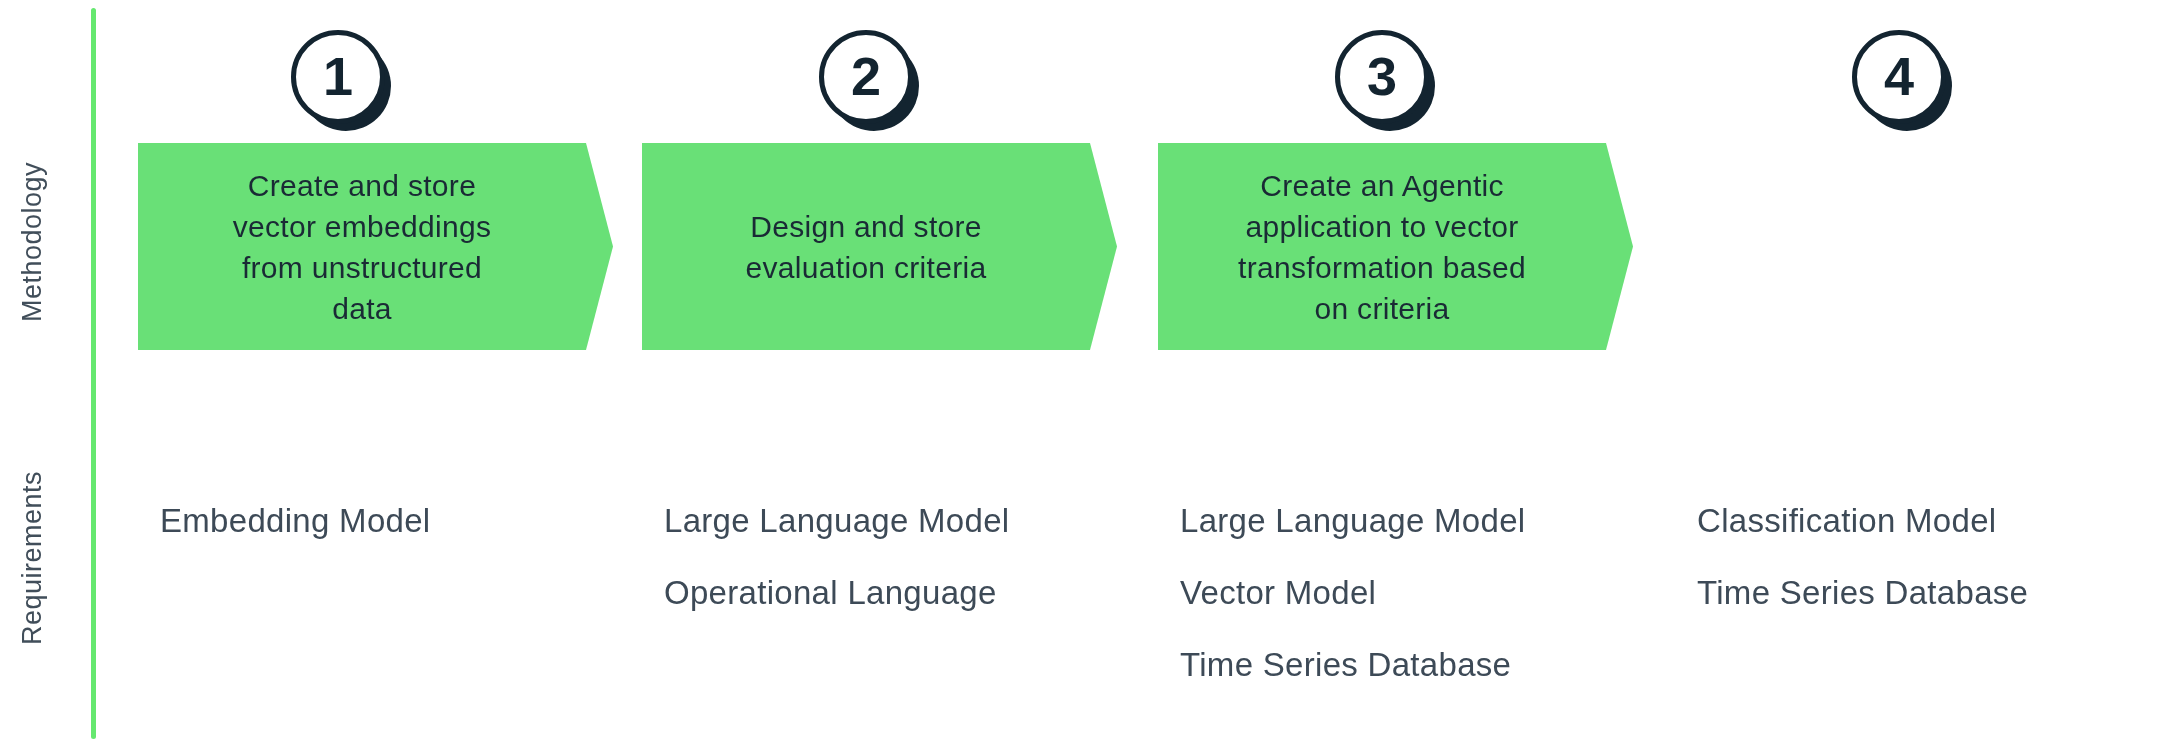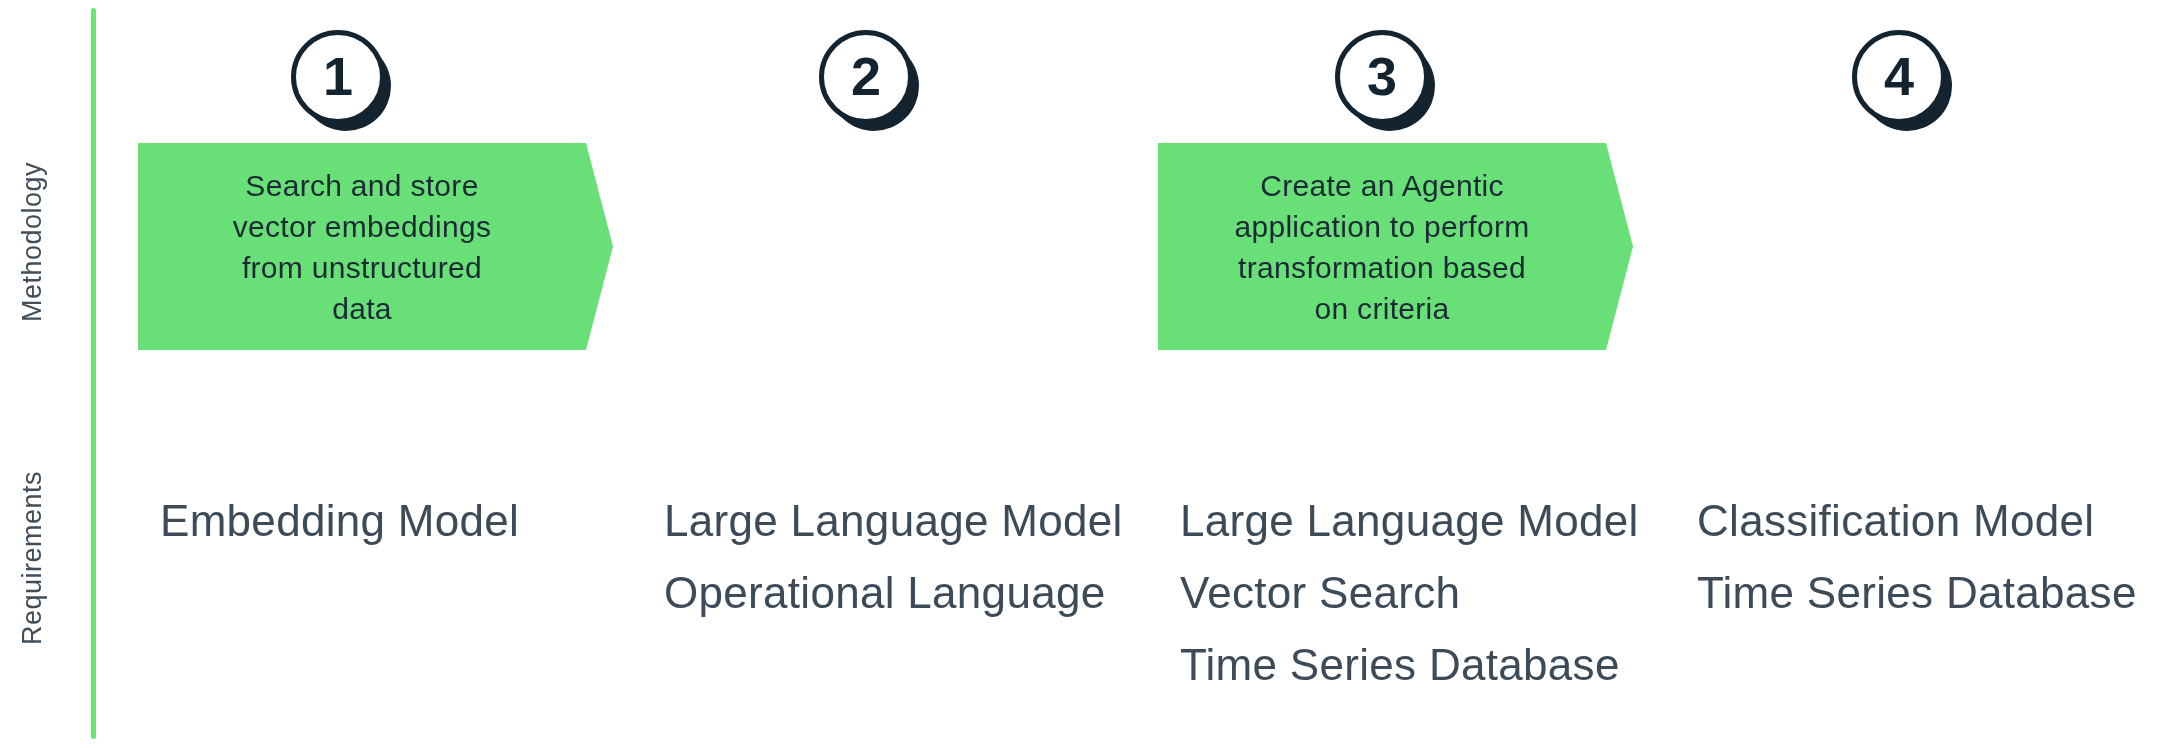--- a/index.html
+++ b/index.html
@@ -93,21 +93,21 @@
     font-size: 30px;
     line-height: 41px;
     letter-spacing: 0.3px;
     color: var(--box_text);
   }
   .step:nth-child(4) .arrow-title { transform: translateY(-50%) translateY(-23px); }
 
   
   .reqs { position: absolute; left: 22px; top: 498px; }
   .req-item {
-    font-size: 44px;
+    font-size: 33px;
     line-height: 46px;
     margin-bottom: 26px;
     letter-spacing: 0.3px;
     color: var(--req_text);
     white-space: nowrap;
   }
 </style>
 </head>
 <body>
 
@@ -117,53 +117,57 @@
   <div class="side-label methodology">Methodology</div>
 
   <div class="side-label requirements">Requirements</div>
 
   <div id="steps-row">
   <div class="step">
     <div class="badge">
       <span class="badge-number">1</span>
     </div>
     <div class="arrow">
-      <div class="arrow-title">Search and store
+      <div class="arrow-title">Create and store
 vector embeddings
 from unstructured
 data</div>
     </div>
     <div class="reqs">
           <div class="req-item">Embedding Model</div>
         </div>
   </div>
 
   <div class="step">
     <div class="badge">
       <span class="badge-number">2</span>
     </div>
+    <div class="arrow">
+      <div class="arrow-title">Design and store
+evaluation criteria</div>
+    </div>
     <div class="reqs">
           <div class="req-item">Large Language Model</div>
           <div class="req-item">Operational Language</div>
         </div>
   </div>
 
   <div class="step">
     <div class="badge">
       <span class="badge-number">3</span>
     </div>
     <div class="arrow">
       <div class="arrow-title">Create an Agentic
-application to perform
+application to vector
 transformation based
 on criteria</div>
     </div>
     <div class="reqs">
           <div class="req-item">Large Language Model</div>
-          <div class="req-item">Vector Search</div>
+          <div class="req-item">Vector Model</div>
           <div class="req-item">Time Series Database</div>
         </div>
   </div>
 
   <div class="step">
     <div class="badge">
       <span class="badge-number">4</span>
     </div>
     <div class="reqs">
           <div class="req-item">Classification Model</div>

